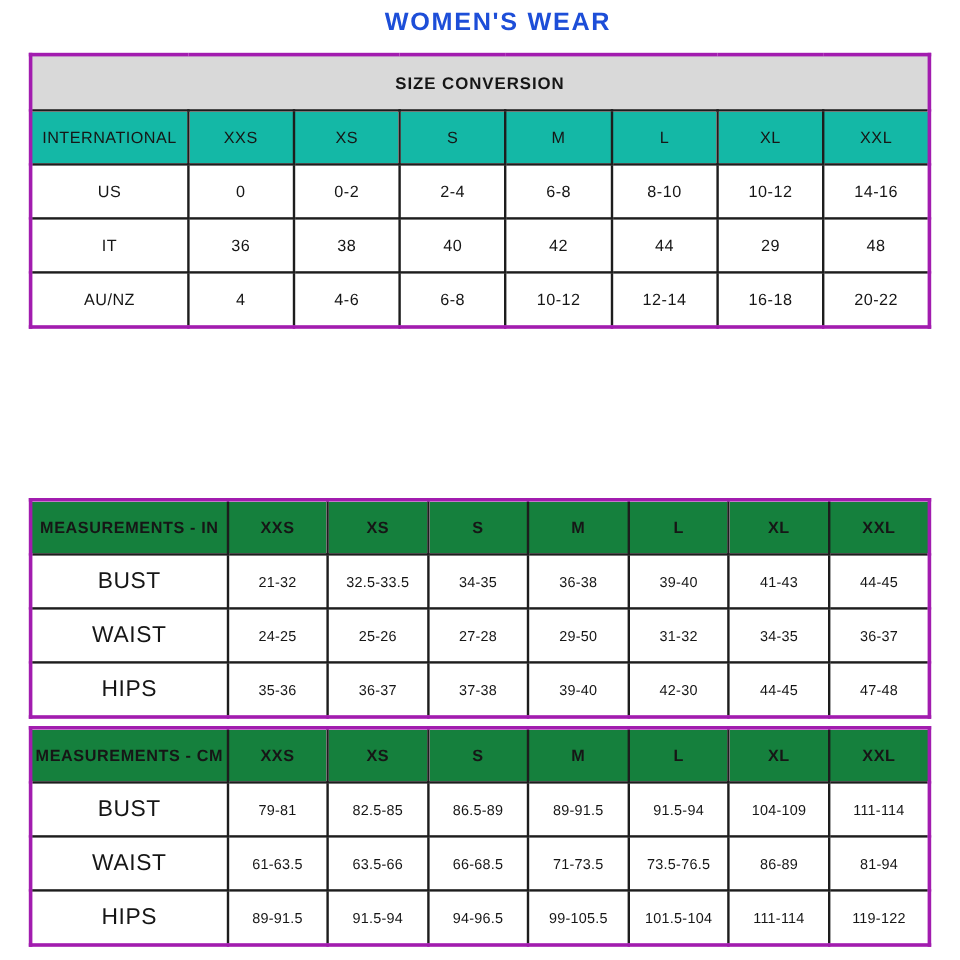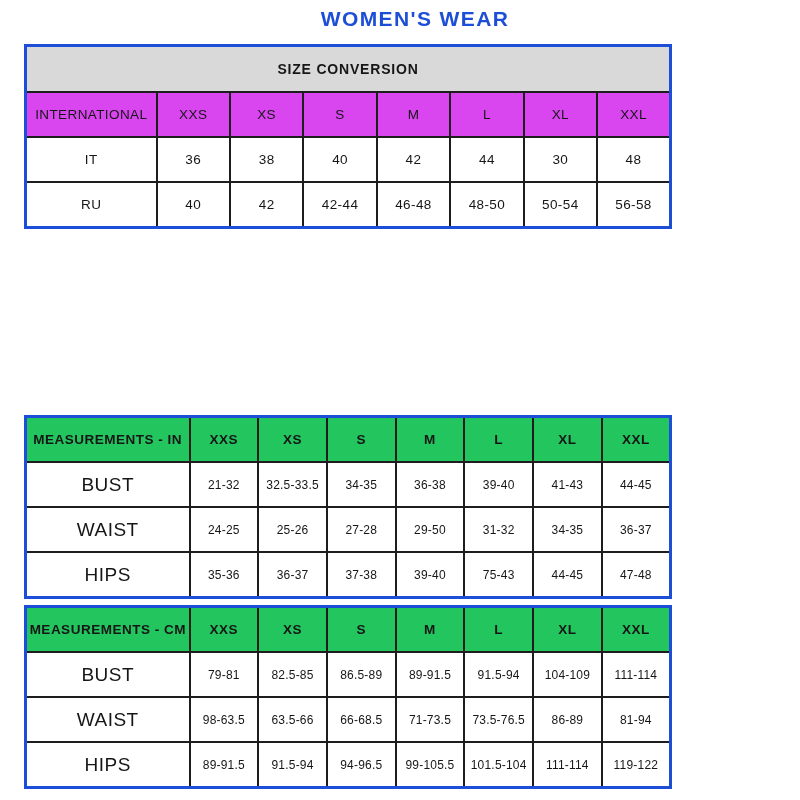--- a/index.html
+++ b/index.html
@@ -8,40 +8,40 @@
     font-family:"Liberation Sans","DejaVu Sans",sans-serif;
     color:#161616;
   }
   .canvas{position:relative;width:800px;height:800px;overflow:hidden;}
   .page-title{
     position:absolute;top:7px;left:0;width:100%;
     text-align:center;font-size:21px;font-weight:700;
     letter-spacing:1.4px;color:#1d4ed8;margin-left:15px;
   }
   table.tbl{
-    position:absolute;left:24px;width:648px;
+    position:absolute;left:24px;width:752px;
     border-collapse:collapse;table-layout:fixed;
-    border:3px solid #1d4ed8;
+    border:3px solid #a21caf;
   }
   .tbl th,.tbl td{
     border:2px solid #1d1d1d;
     text-align:center;vertical-align:middle;
     padding:0;overflow:hidden;white-space:nowrap;
   }
   #t0{top:44px;}
   #t1{top:415px;}
   #t2{top:605px;}
   .banner{
     height:44px;background:#d9d9d9;
     font-size:14px;font-weight:700;letter-spacing:0.8px;
   }
-  #t0 .colhead th{height:43px;font-weight:400;font-size:13.5px;letter-spacing:0.4px;background:#d946ef;}
+  #t0 .colhead th{height:43px;font-weight:400;font-size:13.5px;letter-spacing:0.4px;background:#14b8a6;}
   #t0 tbody th,#t0 tbody td{height:43px;font-weight:400;font-size:13.5px;letter-spacing:0.4px;}
   .t-meas .colhead th{
-    height:43px;background:#22c55e;
+    height:43px;background:#15803d;
     font-weight:700;font-size:13.5px;letter-spacing:0.5px;
   }
   .t-meas tbody th{height:43px;font-weight:400;font-size:19px;letter-spacing:0.5px;}
   .t-meas tbody td{height:43px;font-weight:400;font-size:12px;letter-spacing:0.2px;}
 </style>
 </head>
 <body>
 
 <div class="canvas">
 
@@ -68,38 +68,48 @@
           <th>XS</th>
           <th>S</th>
           <th>M</th>
           <th>L</th>
           <th>XL</th>
           <th>XXL</th>
         </tr>
     </thead>
     <tbody>
         <tr>
+          <th>US</th>
+          <td>0</td>
+          <td>0-2</td>
+          <td>2-4</td>
+          <td>6-8</td>
+          <td>8-10</td>
+          <td>10-12</td>
+          <td>14-16</td>
+        </tr>
+        <tr>
           <th>IT</th>
           <td>36</td>
           <td>38</td>
           <td>40</td>
           <td>42</td>
           <td>44</td>
-          <td>30</td>
+          <td>29</td>
           <td>48</td>
         </tr>
         <tr>
-          <th>RU</th>
-          <td>40</td>
-          <td>42</td>
-          <td>42-44</td>
-          <td>46-48</td>
-          <td>48-50</td>
-          <td>50-54</td>
-          <td>56-58</td>
+          <th>AU/NZ</th>
+          <td>4</td>
+          <td>4-6</td>
+          <td>6-8</td>
+          <td>10-12</td>
+          <td>12-14</td>
+          <td>16-18</td>
+          <td>20-22</td>
         </tr>
       </tbody>
   </table>
 
   <table id="t1" class="tbl t-meas">
     <colgroup>
       <col style="width:164px">
       <col>
         <col>
         <col>
@@ -140,21 +150,21 @@
           <td>31-32</td>
           <td>34-35</td>
           <td>36-37</td>
         </tr>
         <tr>
           <th>HIPS</th>
           <td>35-36</td>
           <td>36-37</td>
           <td>37-38</td>
           <td>39-40</td>
-          <td>75-43</td>
+          <td>42-30</td>
           <td>44-45</td>
           <td>47-48</td>
         </tr>
       </tbody>
   </table>
 
   <table id="t2" class="tbl t-meas">
     <colgroup>
       <col style="width:164px">
       <col>
@@ -183,21 +193,21 @@
           <td>79-81</td>
           <td>82.5-85</td>
           <td>86.5-89</td>
           <td>89-91.5</td>
           <td>91.5-94</td>
           <td>104-109</td>
           <td>111-114</td>
         </tr>
         <tr>
           <th>WAIST</th>
-          <td>98-63.5</td>
+          <td>61-63.5</td>
           <td>63.5-66</td>
           <td>66-68.5</td>
           <td>71-73.5</td>
           <td>73.5-76.5</td>
           <td>86-89</td>
           <td>81-94</td>
         </tr>
         <tr>
           <th>HIPS</th>
           <td>89-91.5</td>

